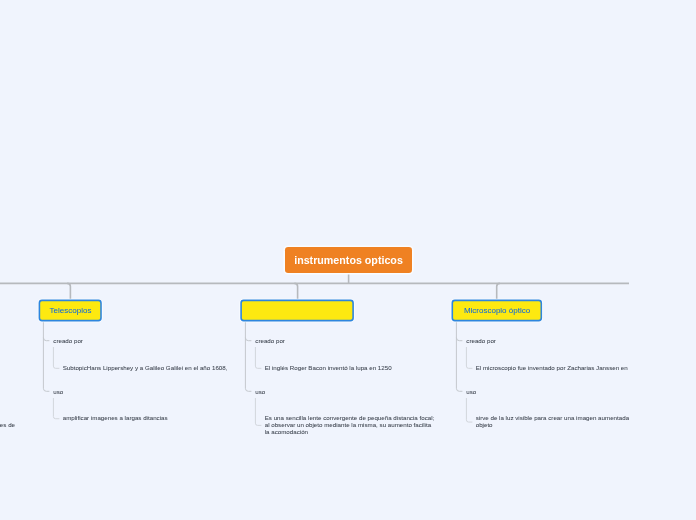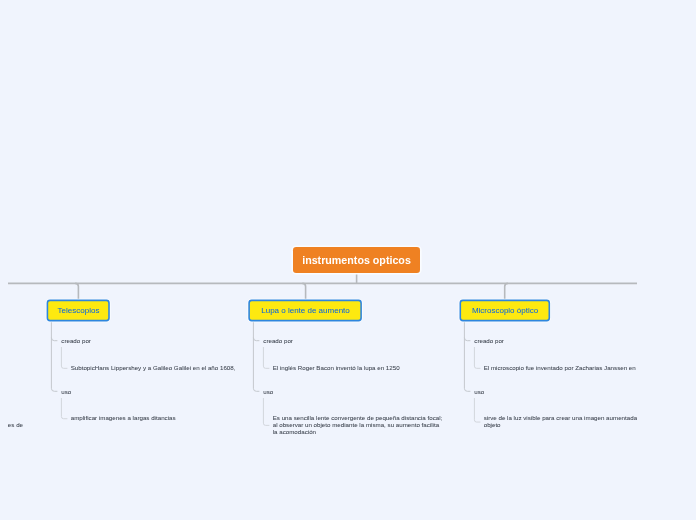--- a/index.html
+++ b/index.html
@@ -3,21 +3,21 @@
 <meta charset="utf-8">
 <style>
   html, body { margin:0; padding:0; }
   body {
     width:696px; height:520px; overflow:hidden;
     background:#f0f4fd;
     font-family:"Liberation Sans", sans-serif;
     position:relative;
     -webkit-font-smoothing:antialiased;
   }
-  #canvas { position:absolute; left:8px; top:0; width:629px; height:520px; overflow:hidden; }
+  #canvas { position:absolute; left:0; top:0; width:629px; height:520px; overflow:hidden; }
   .node, .lbl { transform:translateZ(0); }
   svg#wires, svg#shapes { position:absolute; left:0; top:0; width:696px; height:520px; }
   .node { position:absolute; box-sizing:border-box; }
   .root {
     color:#ffffff; font-weight:bold; font-size:10.7px;
     display:flex; align-items:center; justify-content:center;
     letter-spacing:0px;
   }
   .topic {
     color:#0b67e0; font-weight:normal; font-size:8px;
@@ -72,23 +72,20 @@
       <rect x="664.4" y="300.35" width="56.6" height="20.3" rx="2.6" ry="2.6" fill="#fde910" stroke="#2e86de" stroke-width="1.6"></rect>
     </svg>
 
   <div class="node root" style="left:285px;top:247px;width:127px;height:26px;">
     <span>instrumentos opticos</span>
   </div>
 
   <div class="node topic" style="left:39px;top:299.5px;width:63px;height:21.6px;">
     <span>Telescopios</span>
   </div>
-  <div class="node topic" style="left:241px;top:299.5px;width:113px;height:21.6px;">
-    <span>Lupa o lente de aumento</span>
-  </div>
   <div class="node topic" style="left:452px;top:299.5px;width:90px;height:21.6px;text-align:center;">
     <span>Microscopio óptico</span>
   </div>
   <div class="node topic" style="left:664px;top:299.5px;width:58px;height:21.6px;">
     <span>Periscopio</span>
   </div>
 
   <div class="lbl" style="left:53.3px;top:338px;">creado por</div>
   <div class="lbl" style="left:62.7px;top:365px;">SubtopicHans Lippershey y a Galileo Galilei en el año 1608,</div>
   <div class="lbl" style="left:53.3px;top:389px;">uso</div>

